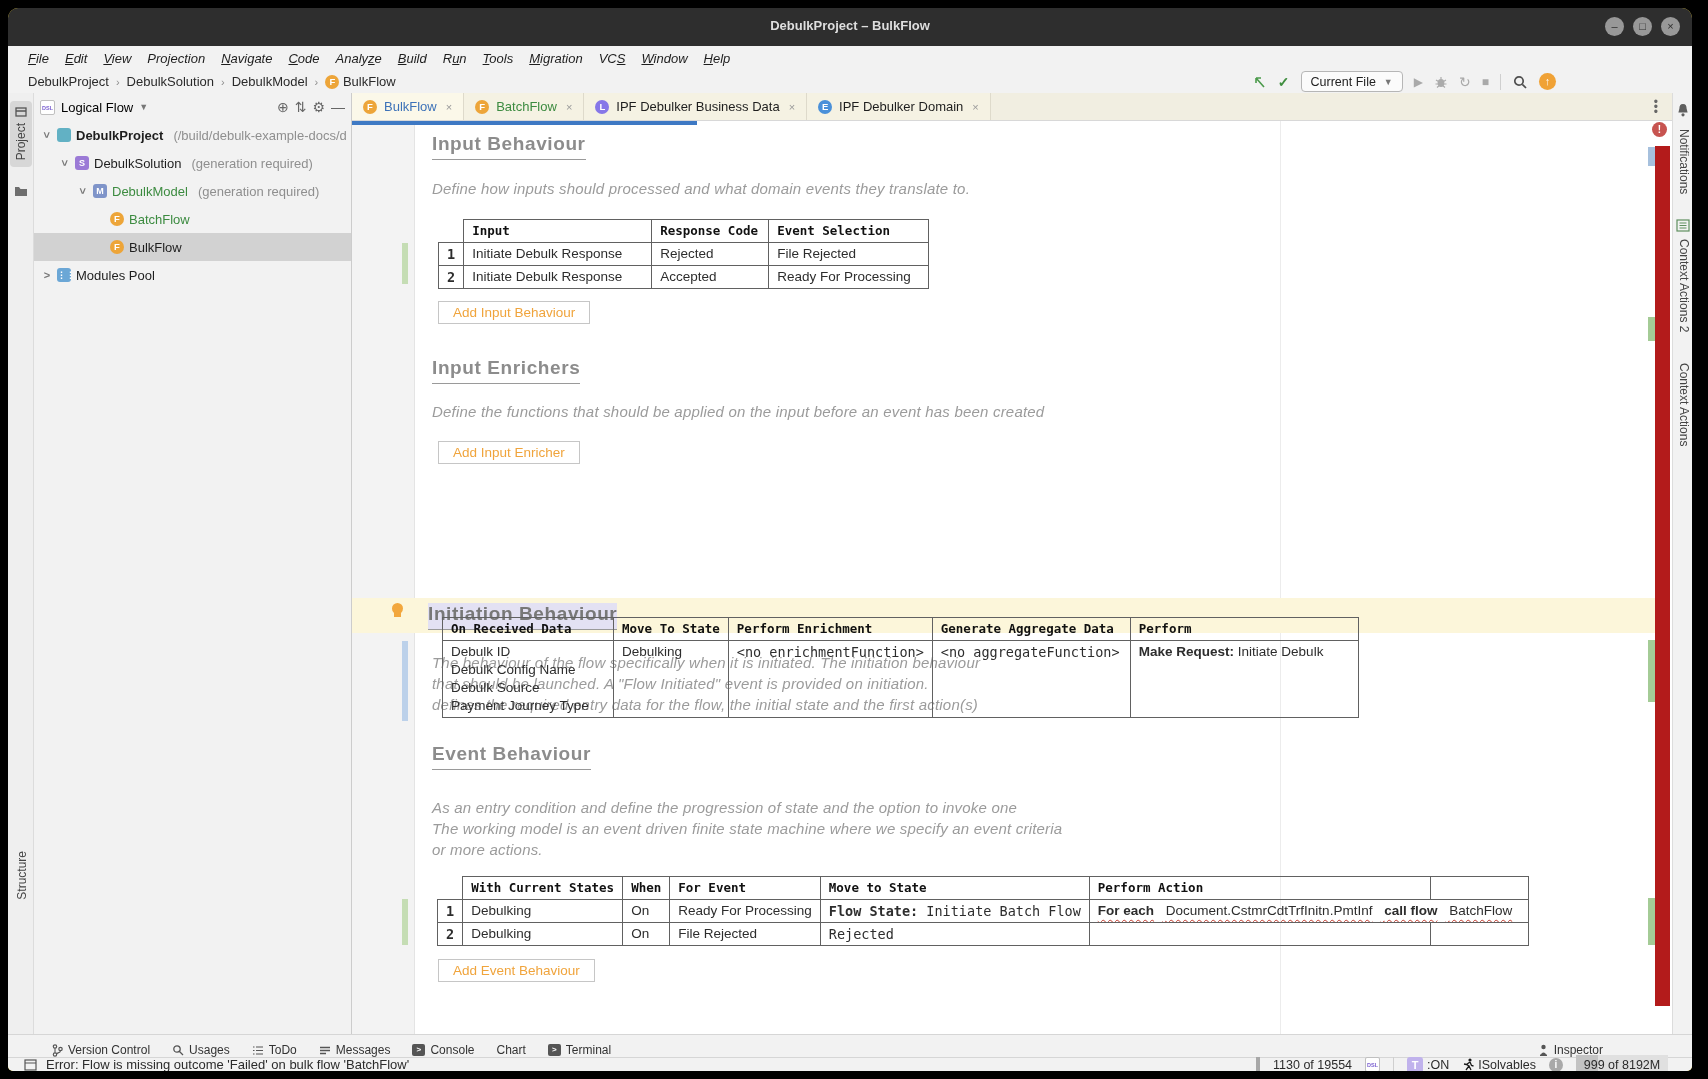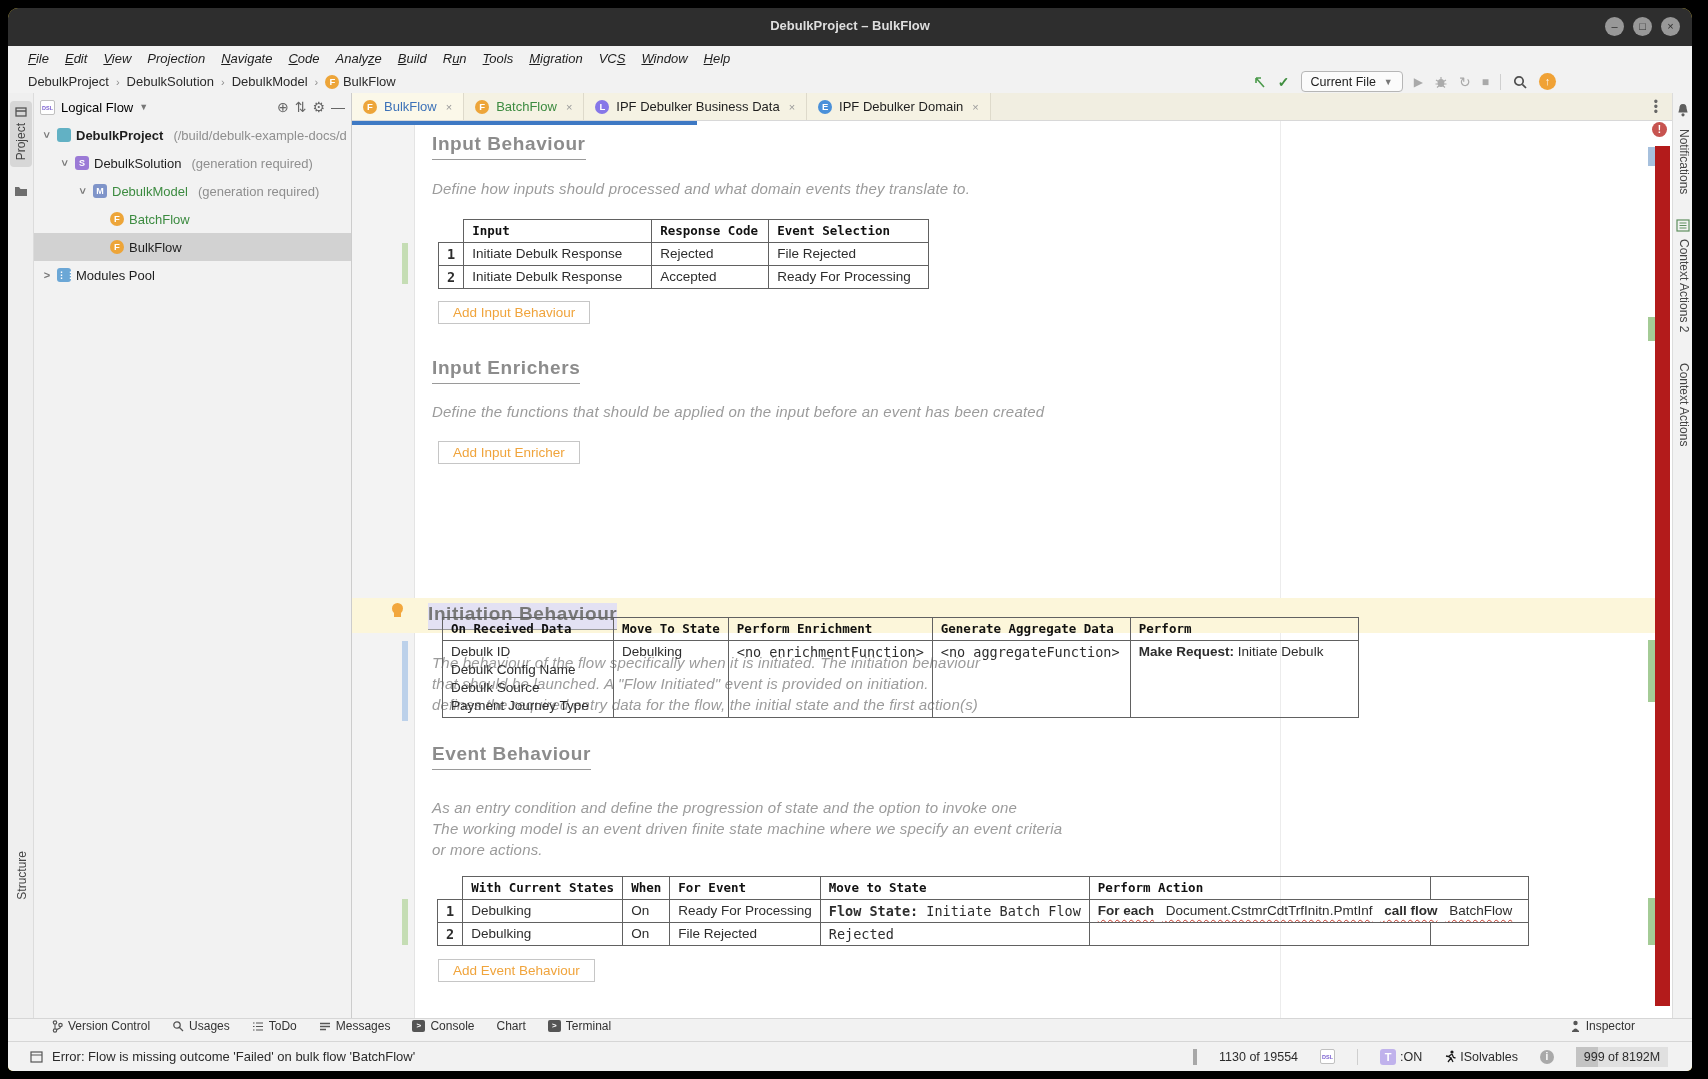--- a/index.html
+++ b/index.html
@@ -99,25 +99,25 @@
           text-decoration-thickness:1px; text-underline-offset:4px; }
   .errstripe { position:absolute; left:1303px; top:25px; width:15px; height:860px; background:#b31b1b; }
   .tick { position:absolute; left:1296px; width:7px; }
   .errbadge { position:absolute; left:1300px; top:1px; width:15px; height:15px; border-radius:50%;
               background:#c75450; color:#fff; font-size:10px; font-weight:bold; text-align:center;
               line-height:15px; }
   
   .rstripe { width:20px; background:#f2f2f2; border-left:1px solid #dcdcdc; position:relative; flex:none; }
   
   .btoolbar { height:23px; background:#f2f2f2; border-top:1px solid #d6d6d6; display:flex;
-              align-items:flex-start; gap:22px; padding-left:44px; font-size:12px; color:#333; flex:none; }
+              align-items:flex-end; gap:22px; padding-left:44px; font-size:12px; color:#333; flex:none; }
   .bitem { display:flex; align-items:center; gap:5px; }
-  .statusbar { height:30px; background:#f2f2f2; border-top:1px solid #d6d6d6; display:flex;
-               align-items:center; font-size:12.5px; color:#2b2b2b; padding:0 24px 0 22px; flex:none; }
-  .stat-right { margin-left:auto; display:flex; align-items:center; gap:22px; }
+  .statusbar { height:14px; background:#f2f2f2; border-top:1px solid #d6d6d6; display:flex;
+               align-items:center; font-size:12.5px; color:#2b2b2b; padding:0 24px 0 16px; flex:none; }
+  .stat-right { margin-left:auto; display:flex; align-items:center; gap:13px; }
   .grip { width:4px; height:16px; background:#a8a8a8; }
   .dslbadge { width:15px; height:15px; border:1px solid #c0c0c0; border-radius:2px; background:#fff;
               font-size:5.5px; font-weight:bold; color:#7a5fd0; text-align:center; line-height:14px; }
   .tbadge { width:16px; height:16px; border-radius:3px; background:#c0b2ec; color:#fff; font-weight:bold;
             font-size:11px; text-align:center; line-height:16px; }
   .infocirc { width:14px; height:14px; border-radius:50%; background:#a9a9a9; color:#fff; font-size:10px;
               font-weight:bold; text-align:center; line-height:14px; }
   .memwidget { position:relative; width:92px; height:20px; background:#e0e0e0; text-align:center;
                line-height:20px; font-size:12.5px; color:#2b2b2b; }
   .memfill { position:absolute; left:0; top:0; bottom:0; width:22px; background:#c3c3c3; }
@@ -488,21 +488,21 @@
       <span class="termicon">&gt;</span>
       <span>Console</span>
     </div>
     <div class="bitem">
       <span>Chart</span>
     </div>
     <div class="bitem">
       <span class="termicon">&gt;</span>
       <span>Terminal</span>
     </div>
-    <div class="bitem" style="margin-left:auto;padding-right:57px">
+    <div class="bitem" style="margin-left:auto;padding-right:89px">
       <svg width="11" height="12" viewBox="0 0 11 12">
         <circle cx="5.5" cy="3" r="2.2" fill="#555"></circle>
           <path d="M3 11 C3 7.5 8 7.5 8 11 Z" fill="#555"></path>
           <rect x="2" y="10.5" width="7" height="1.5" fill="#555"></rect>
         </svg>
       <span>Inspector</span>
     </div>
   </div>
 
   <div class="statusbar">

